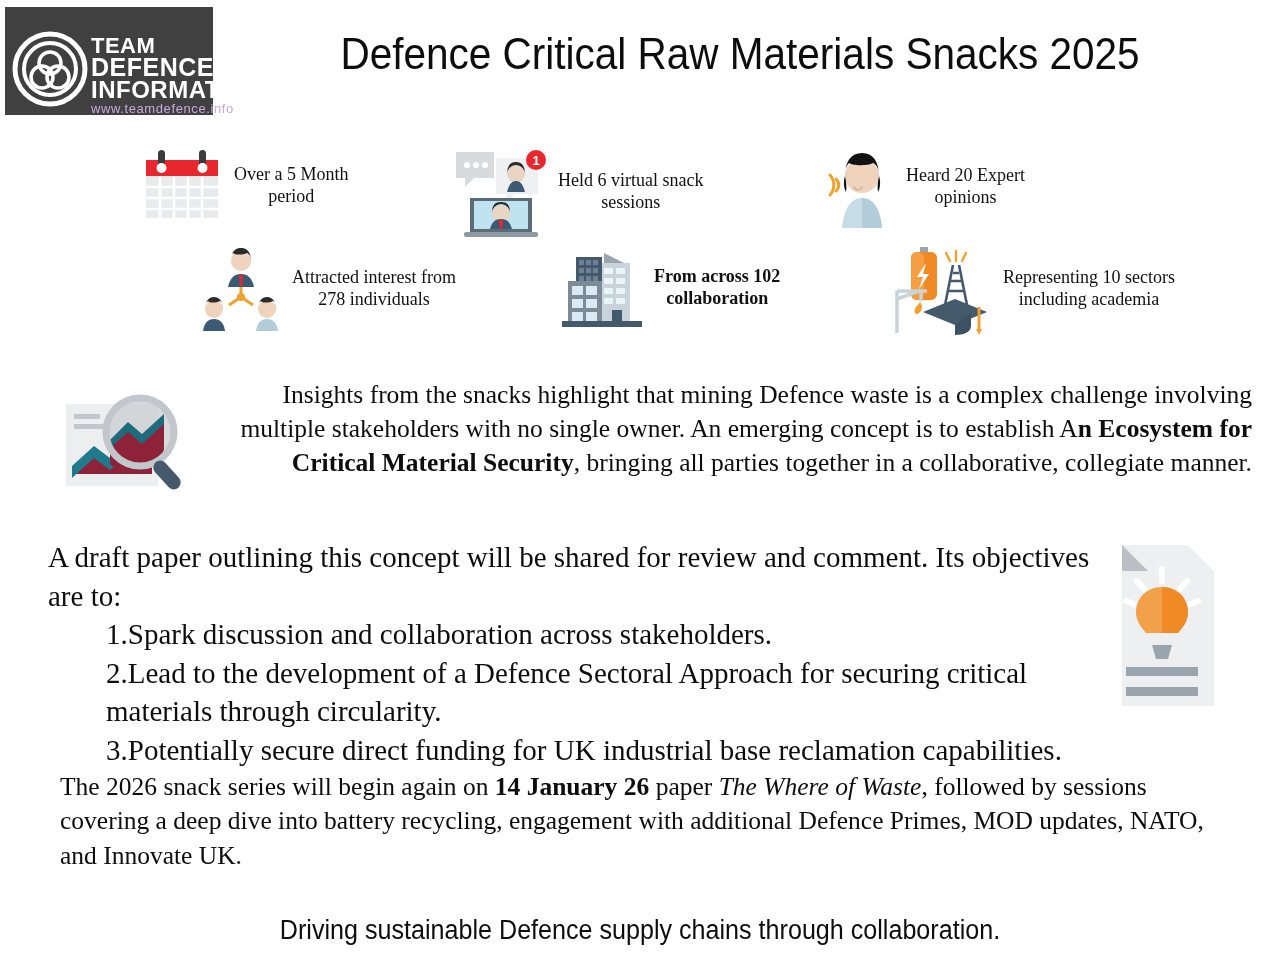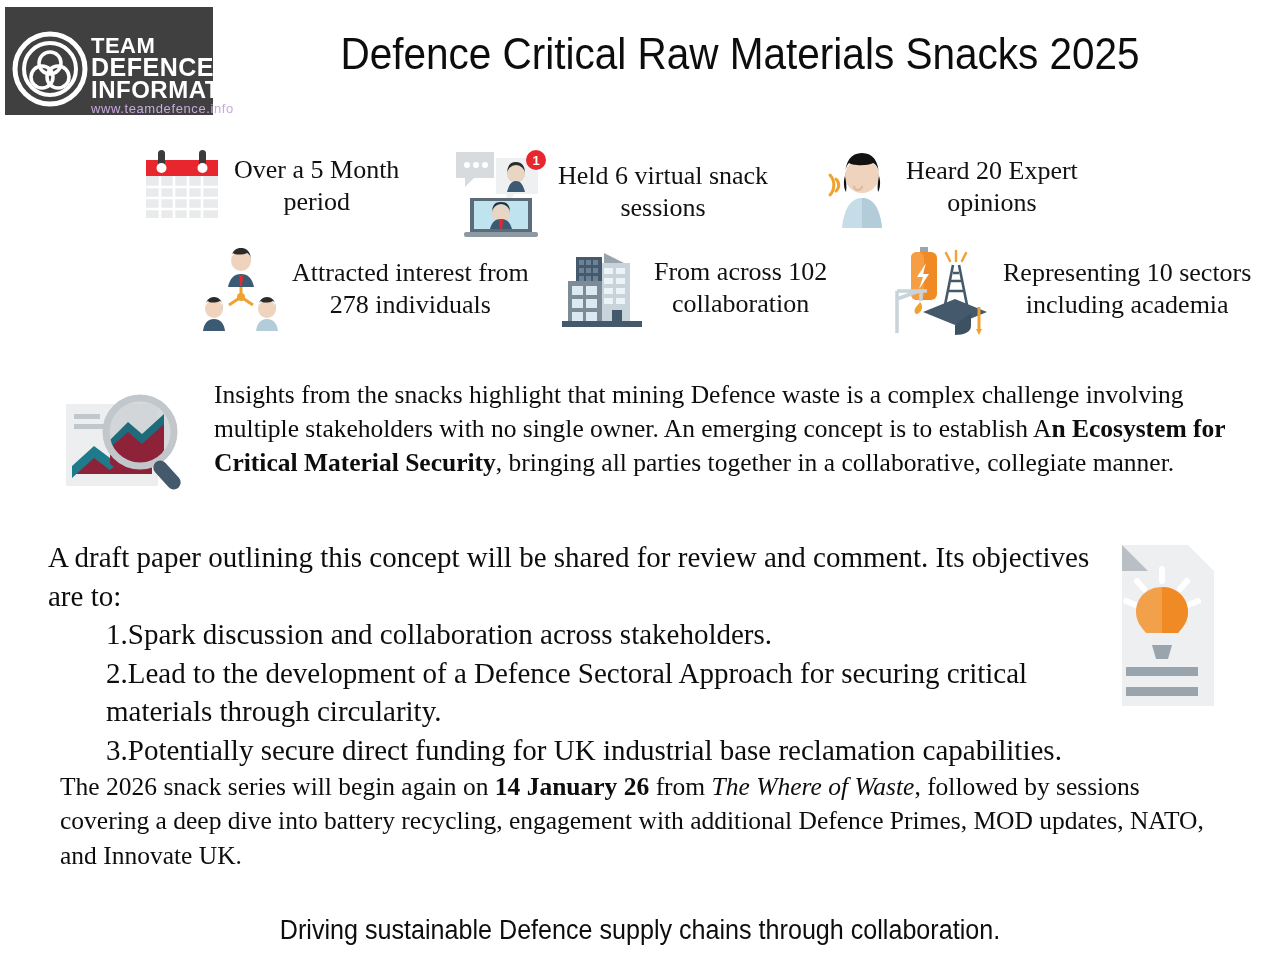--- a/index.html
+++ b/index.html
@@ -41,39 +41,40 @@
     font-family: "Liberation Sans", sans-serif;
     font-size: 45px; color: #0d0d0d;
     transform: scaleX(0.9); transform-origin: center top;
     white-space: nowrap;
   }
 
   
   .stat { position: absolute; display: flex; align-items: center; }
   .stat .ico { flex: 0 0 auto; }
   .stat .txt {
-    font-size: 26px; color: #111; line-height: 1.22;
+    font-size: 18px; color: #111; line-height: 1.22;
     text-align: center; margin-left: 10px;
   }
   #stat0 { left: 140px; top: 146px; }
   #stat1 { left: 452px; top: 146px; }
   #stat2 { left: 820px; top: 146px; }
   #stat3 { left: 200px; top: 247px; }
-  #stat4 { left: 560px; top: 247px; }
+  #stat4 { left: 560px; top: 247px; font-weight: bold; }
   #stat5 { left: 893px; top: 243px; }
 
   
   .insight {
     position: absolute; left: 62px; top: 378px; width: 1190px;
     display: flex; align-items: flex-start;
   }
   .insight .ico { flex: 0 0 130px; margin-top: 12px; }
   .insight p {
     font-size: 25.5px; line-height: 1.33; color: #0d0d0d;
     margin-left: 22px;
+    text-align: right;
   }
 
   
   .draft {
     position: absolute; left: 48px; top: 538px; width: 1060px;
     font-size: 29px; line-height: 1.33; color: #0d0d0d;
   }
   .draft ol { list-style: none; margin-left: 58px; }
   .draft ol li { text-indent: 0; }
 
@@ -315,17 +316,17 @@
       <path d="M66 38V26 M48 46l-7-8 M84 46l7-8 M40 62l-10-4 M92 62l10-4"></path>
     </g>
     <path d="M66 44c-15 0-26 11-26 25 0 10 6 16 10 21h32c4-5 10-11 10-21 0-14-11-25-26-25z" fill="#f2a04a"></path>
     <path d="M66 44c15 0 26 11 26 25 0 10-6 16-10 21H66z" fill="#f08a24"></path>
     <rect x="56" y="90" width="20" height="12" fill="#eceef0"></rect>
     <path d="M56 102h20l-4 14h-12z" fill="#9aa4ad"></path>
     <rect x="30" y="124" width="72" height="9" fill="#9aa4ad"></rect>
     <rect x="30" y="144" width="72" height="9" fill="#9aa4ad"></rect>
   </svg>
 
-  <div class="series"><span>The 2026 snack series will begin again on </span><b>14 January 26</b><span> from </span><i>The Where of Waste</i><span>, followed by sessions covering a deep dive into battery recycling, engagement with additional Defence Primes, MOD updates, NATO, and Innovate UK.</span></div>
+  <div class="series"><span>The 2026 snack series will begin again on </span><b>14 January 26</b><span> paper </span><i>The Where of Waste</i><span>, followed by sessions covering a deep dive into battery recycling, engagement with additional Defence Primes, MOD updates, NATO, and Innovate UK.</span></div>
 
   <div class="footer">Driving sustainable Defence supply chains through collaboration.</div>
 
 </div>
 
 </body></html>

